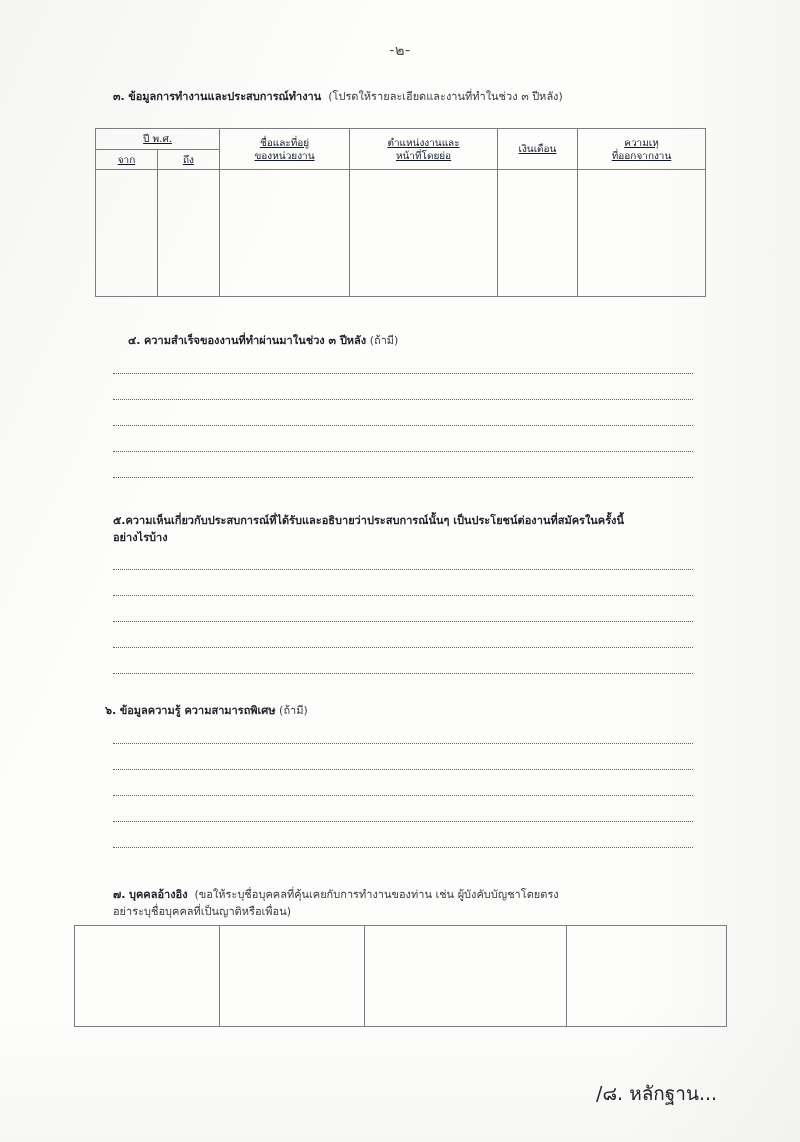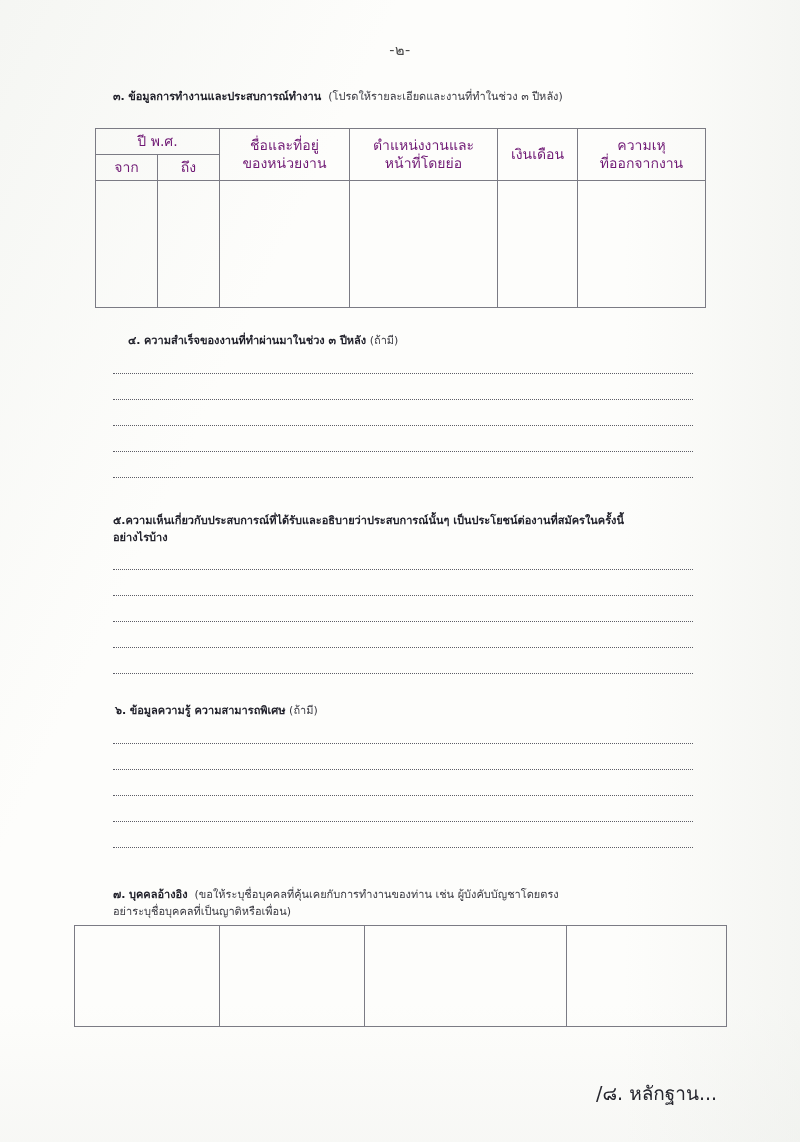--- a/index.html
+++ b/index.html
@@ -68,22 +68,23 @@
   }
   .underline-txt {
     text-underline-offset: 2px;
   }
 
   
   table.form-table {
     position: absolute;
     border-collapse: collapse;
     table-layout: fixed;
-    font-size: 14px;
-    color: #701a75;
+    font-size: 10px;
+    color: #0f172a;
+    text-decoration: underline;
   }
   table.form-table td {
     border: 1px solid #7b7b84;
     padding: 0;
     vertical-align: middle;
     text-align: center;
     line-height: 1.35;
   }
   table.form-table td.hd {
     padding: 3px 2px;
@@ -184,21 +185,21 @@
       </span>
       <span class="bold wrap2">อย่างไรบ้าง</span>
     </div>
 
     <div class="dots" style="left:113px; top:568px; width:580px;"></div>
     <div class="dots" style="left:113px; top:594px; width:580px;"></div>
     <div class="dots" style="left:113px; top:620px; width:580px;"></div>
     <div class="dots" style="left:113px; top:646px; width:580px;"></div>
     <div class="dots" style="left:113px; top:672px; width:580px;"></div>
 
-    <div class="section-head" style="left:115px; top:702px;">
+    <div class="section-head" style="left:105px; top:702px;">
       <span class="num">๖.</span>
       <span class="bold">ข้อมูลความรู้ ความสามารถพิเศษ</span>
       <span class="note">(ถ้ามี)</span>
     </div>
 
     <div class="dots" style="left:113px; top:742px; width:580px;"></div>
     <div class="dots" style="left:113px; top:768px; width:580px;"></div>
     <div class="dots" style="left:113px; top:794px; width:580px;"></div>
     <div class="dots" style="left:113px; top:820px; width:580px;"></div>
     <div class="dots" style="left:113px; top:846px; width:580px;"></div>

